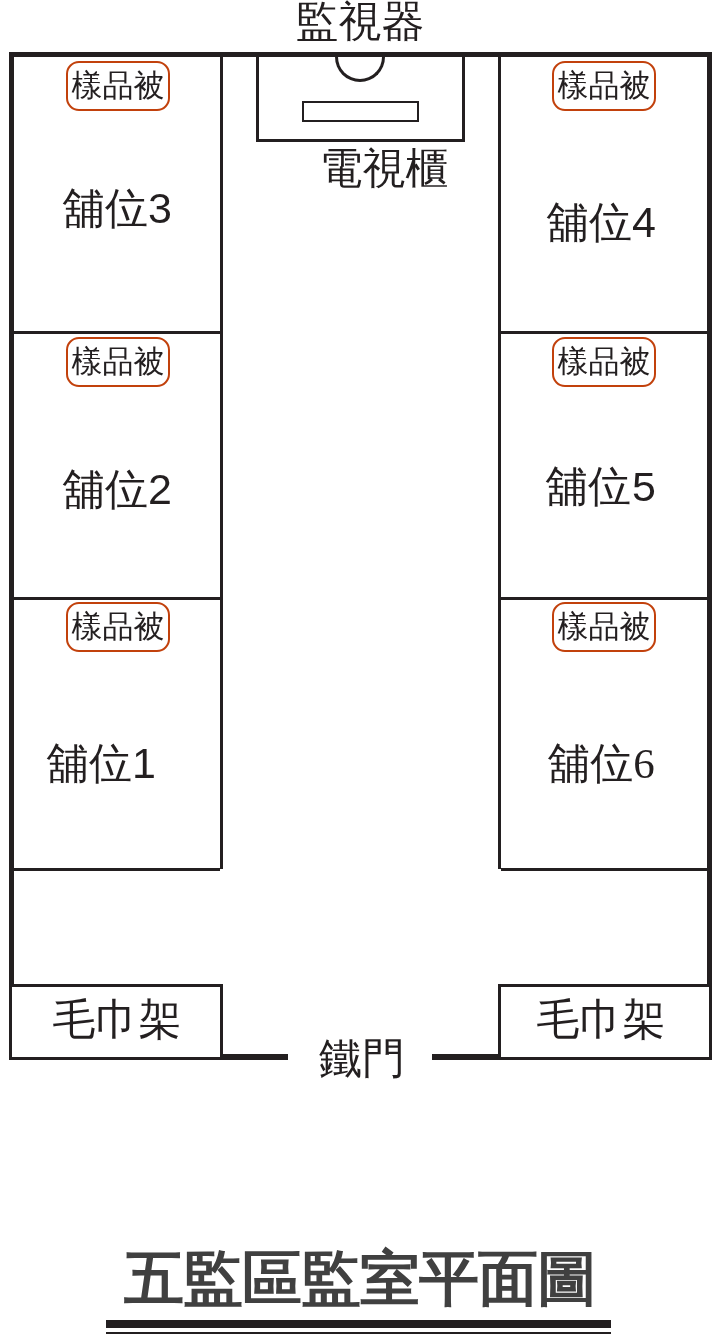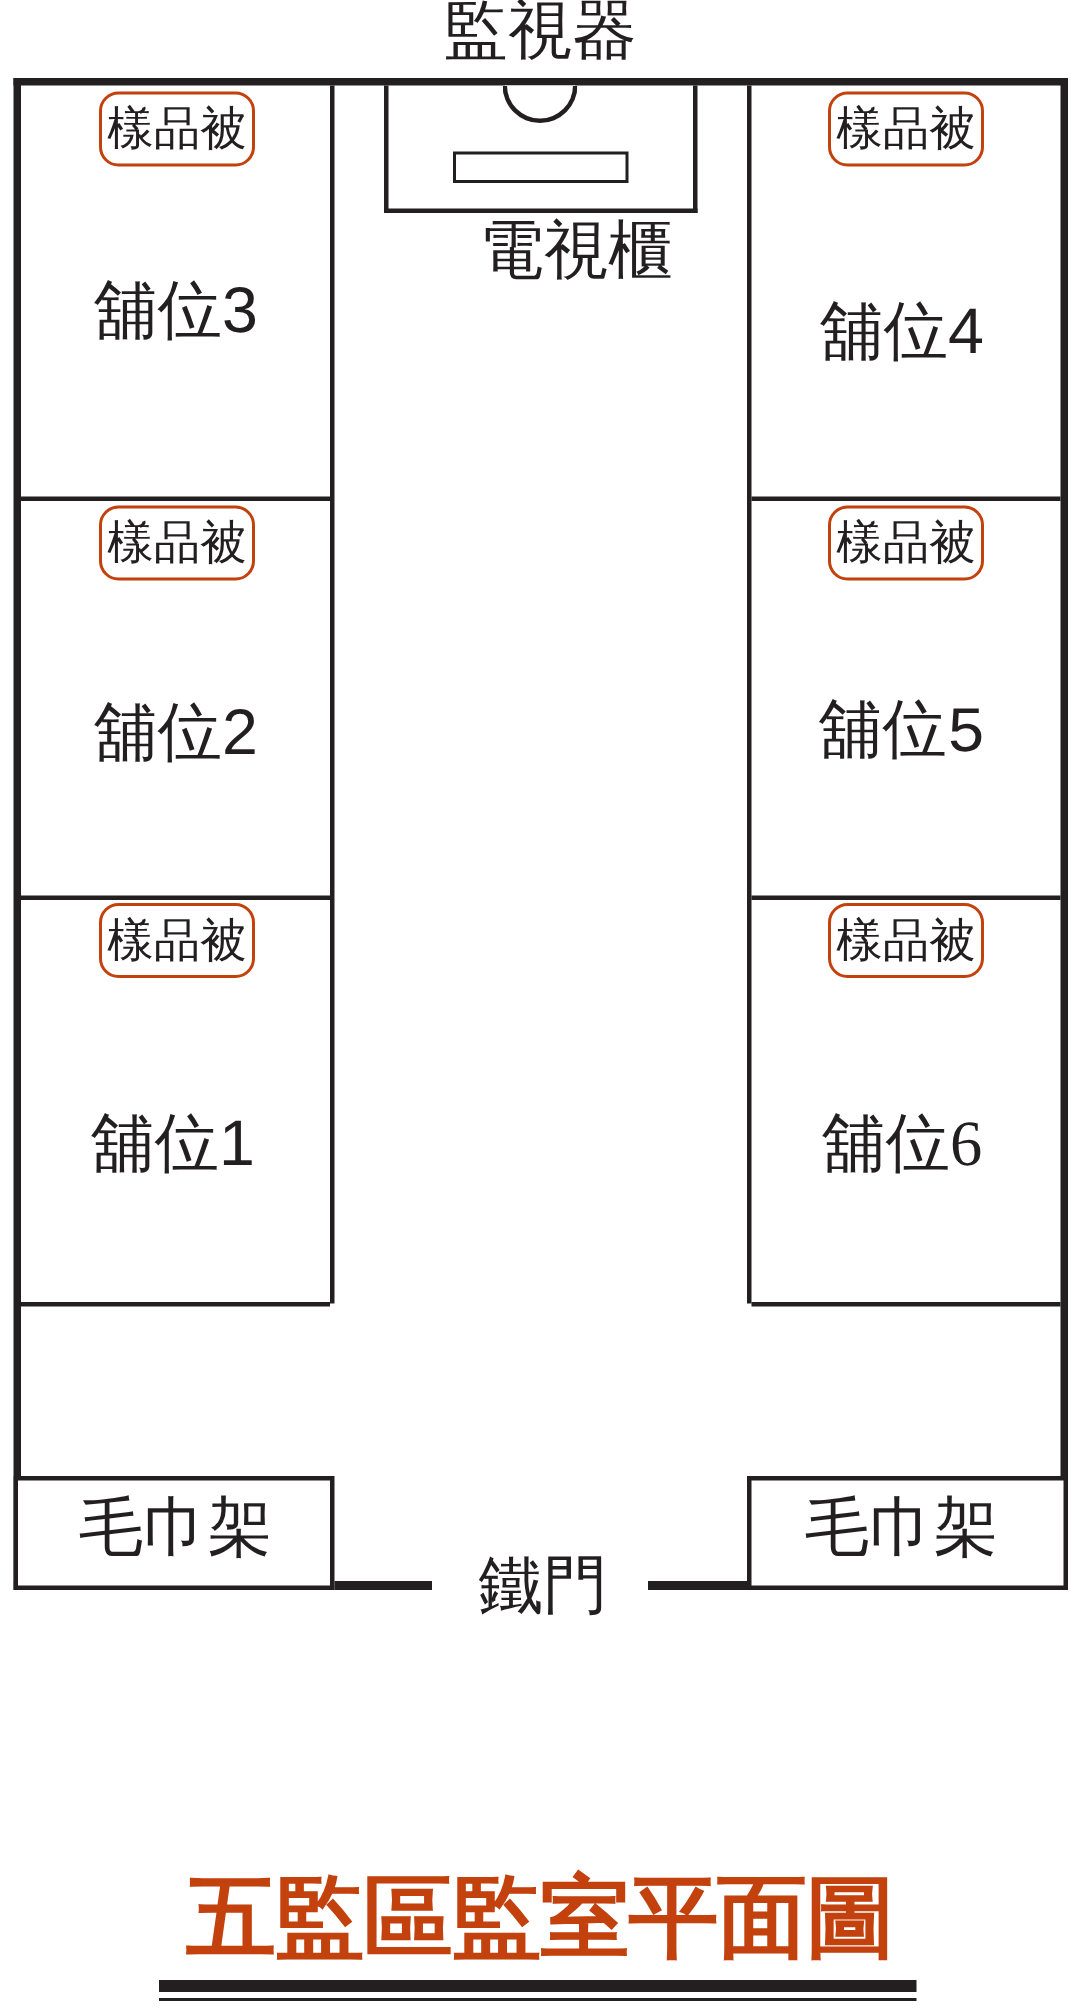--- a/index.html
+++ b/index.html
@@ -55,21 +55,21 @@
   .badge-y1{top:61px;} .badge-y2{top:337px;} .badge-y3{top:602px;}
   
   .towel-box{border:3px solid #231f20;top:984px;width:214px;height:76px;background:#fff;}
   .towel-left{left:9px;}
   .towel-right{left:498px;}
   
   .title{
     position:absolute;left:360px;top:1279px;transform:translate(-50%,-50%);
     font-family:"Liberation Serif","DejaVu Serif",serif;
     font-weight:bold;font-size:60px;letter-spacing:-1px;
-    white-space:nowrap;color:#c2410c;
+    white-space:nowrap;color:#404040;
   }
   .title-rule-thick{left:106px;top:1320px;width:505px;height:8px;background:#231f20;}
   .title-rule-thin{left:106px;top:1332px;width:505px;height:2px;background:#231f20;}
 </style>
 </head>
 <body>
 
 <div class="canvas">
 
   <div class="lbl" style="left:360px;top:21px;">監視器</div>
@@ -95,21 +95,21 @@
   <div class="badge badge-lx badge-y1">樣品被</div>
   <div class="badge badge-lx badge-y2">樣品被</div>
   <div class="badge badge-lx badge-y3">樣品被</div>
 
   <div class="badge badge-rx badge-y1">樣品被</div>
   <div class="badge badge-rx badge-y2">樣品被</div>
   <div class="badge badge-rx badge-y3">樣品被</div>
 
   <div class="lbl" style="left:117px;top:208px;">舖位3</div>
   <div class="lbl" style="left:117px;top:489px;">舖位2</div>
-  <div class="lbl" style="left:115px;top:763px;">舖位1</div>
+  <div class="lbl" style="left:101px;top:763px;">舖位1</div>
 
   <div class="lbl" style="left:601px;top:222px;">舖位4</div>
   <div class="lbl" style="left:601px;top:489px;font-family:Liberation Mono, monospace;">舖位5</div>
   <div class="lbl" style="left:601px;top:763px;font-family:Liberation Serif, serif;">舖位6</div>
 
   <div class="abs towel-box towel-left"></div>
   <div class="abs towel-box towel-right"></div>
   <div class="lbl" style="left:117px;top:1019px;">毛巾架</div>
   <div class="lbl" style="left:601px;top:1019px;">毛巾架</div>
 

